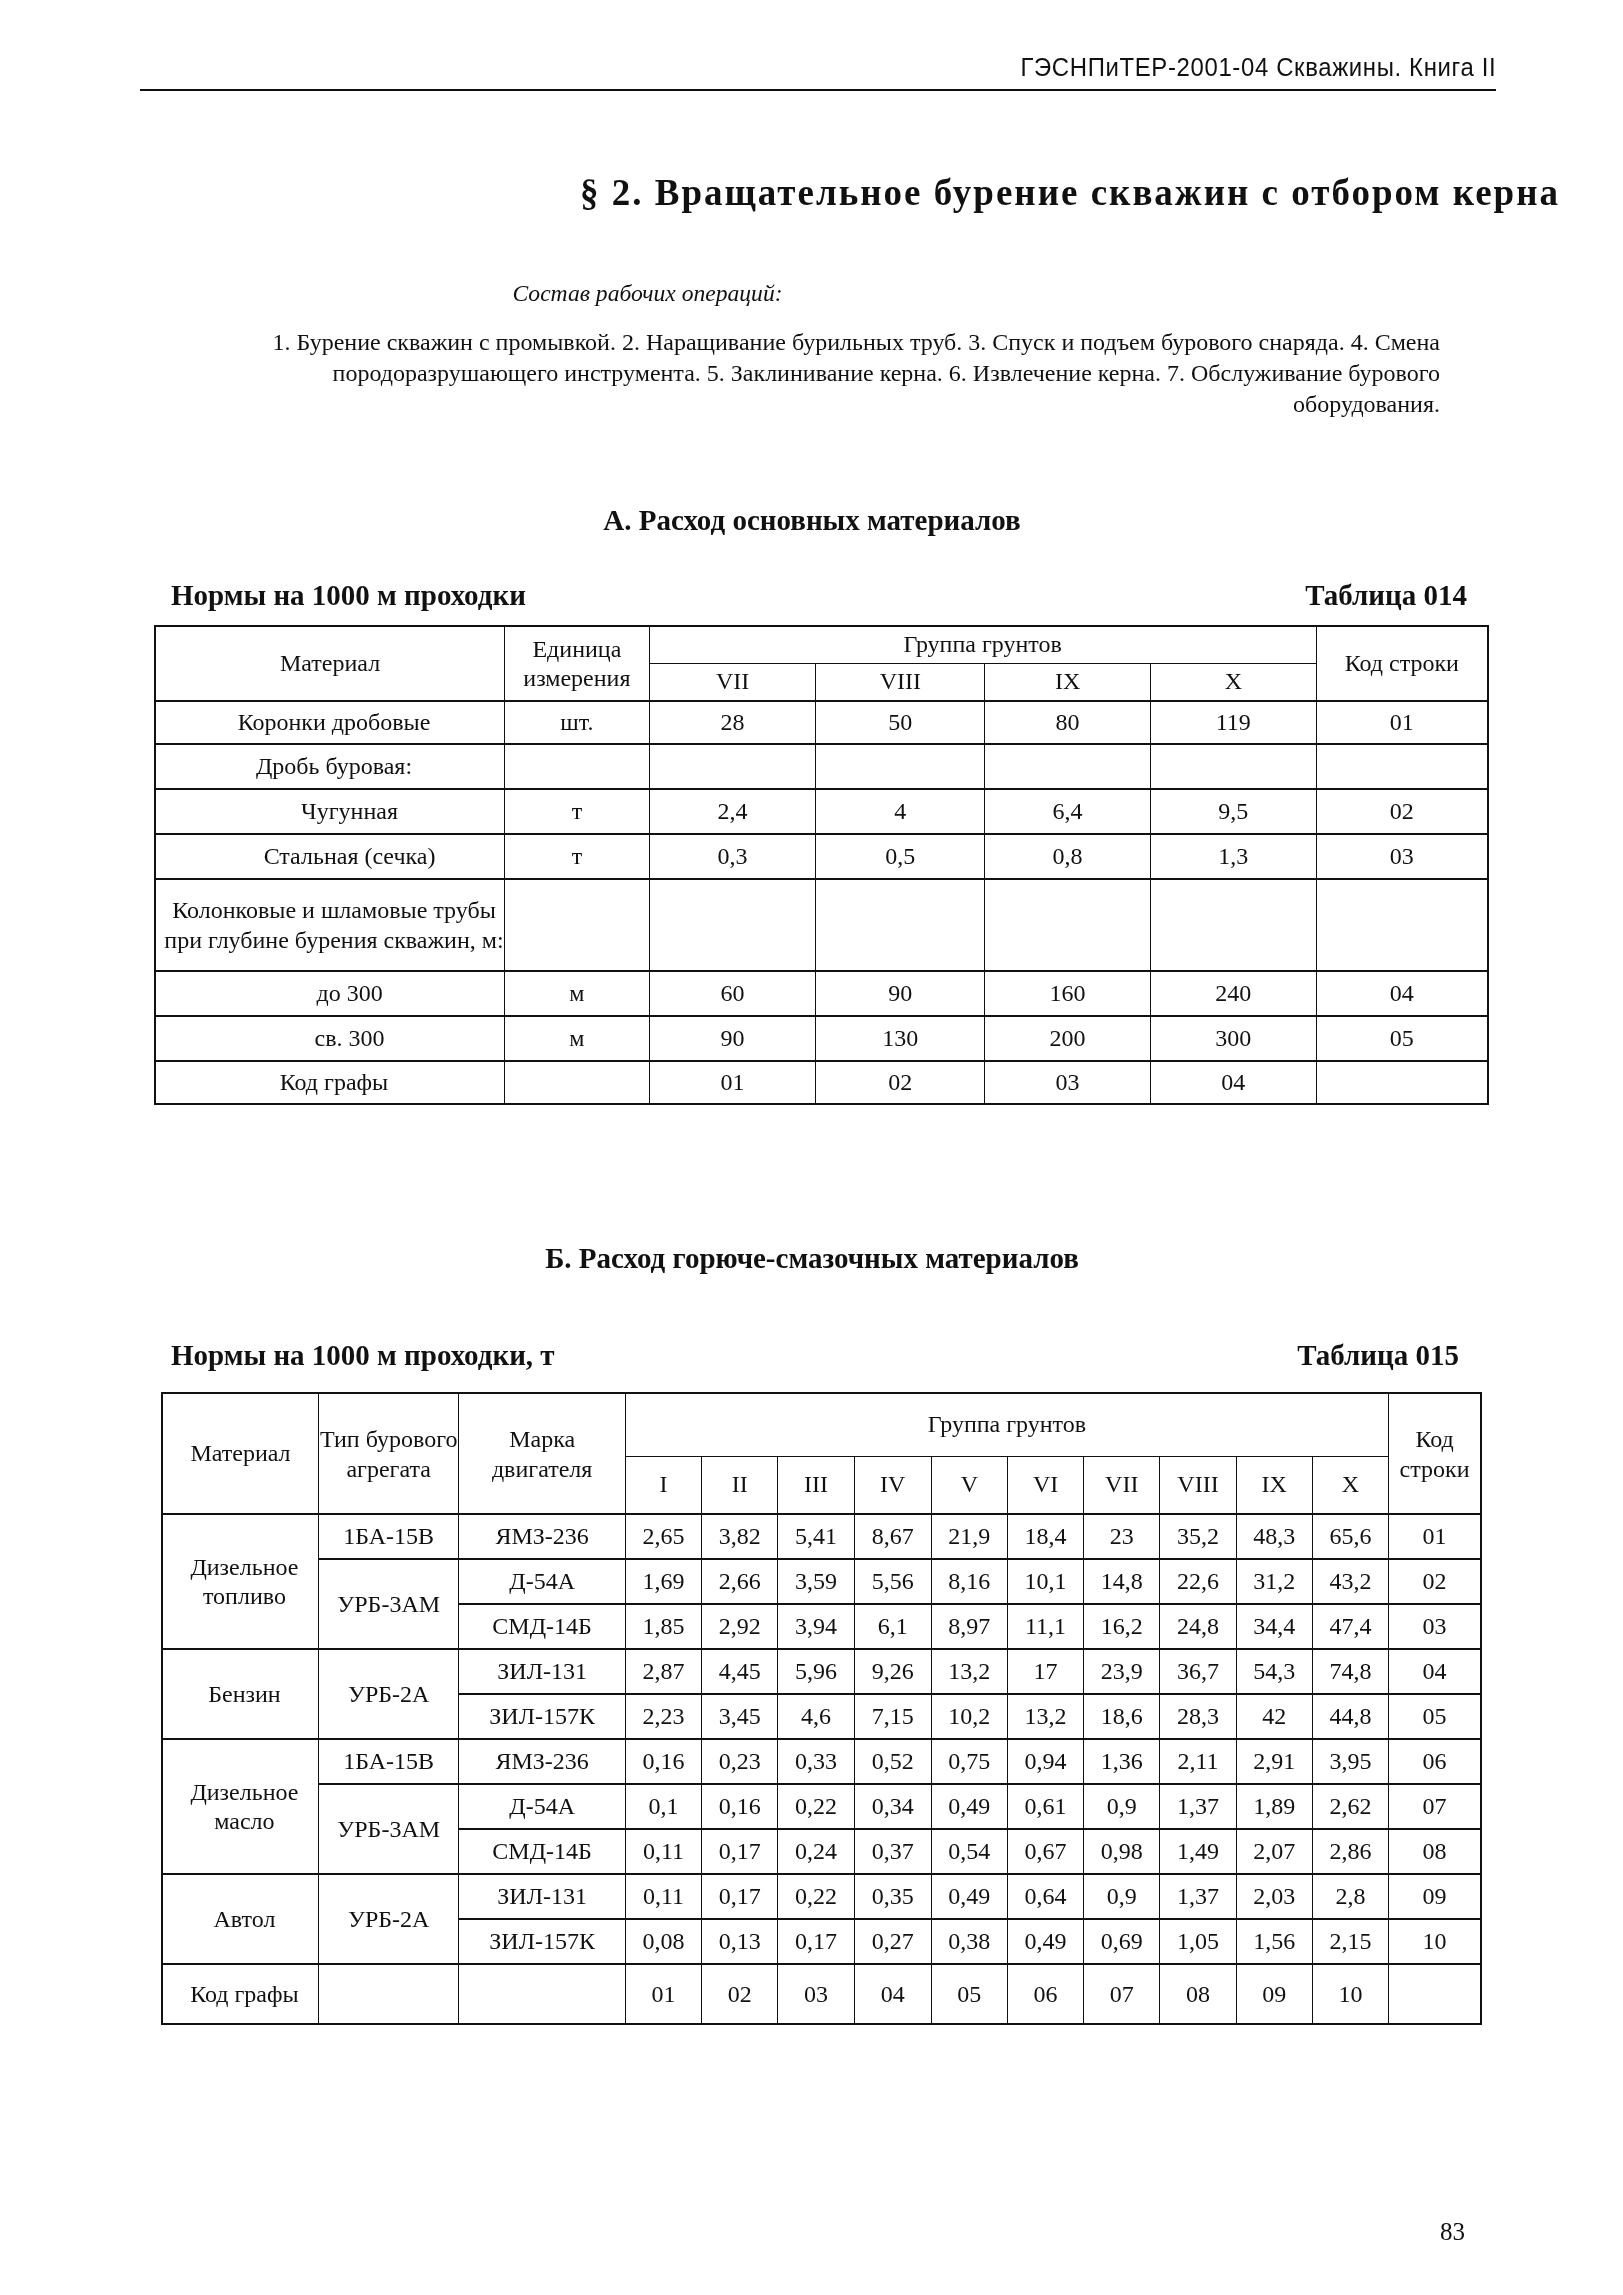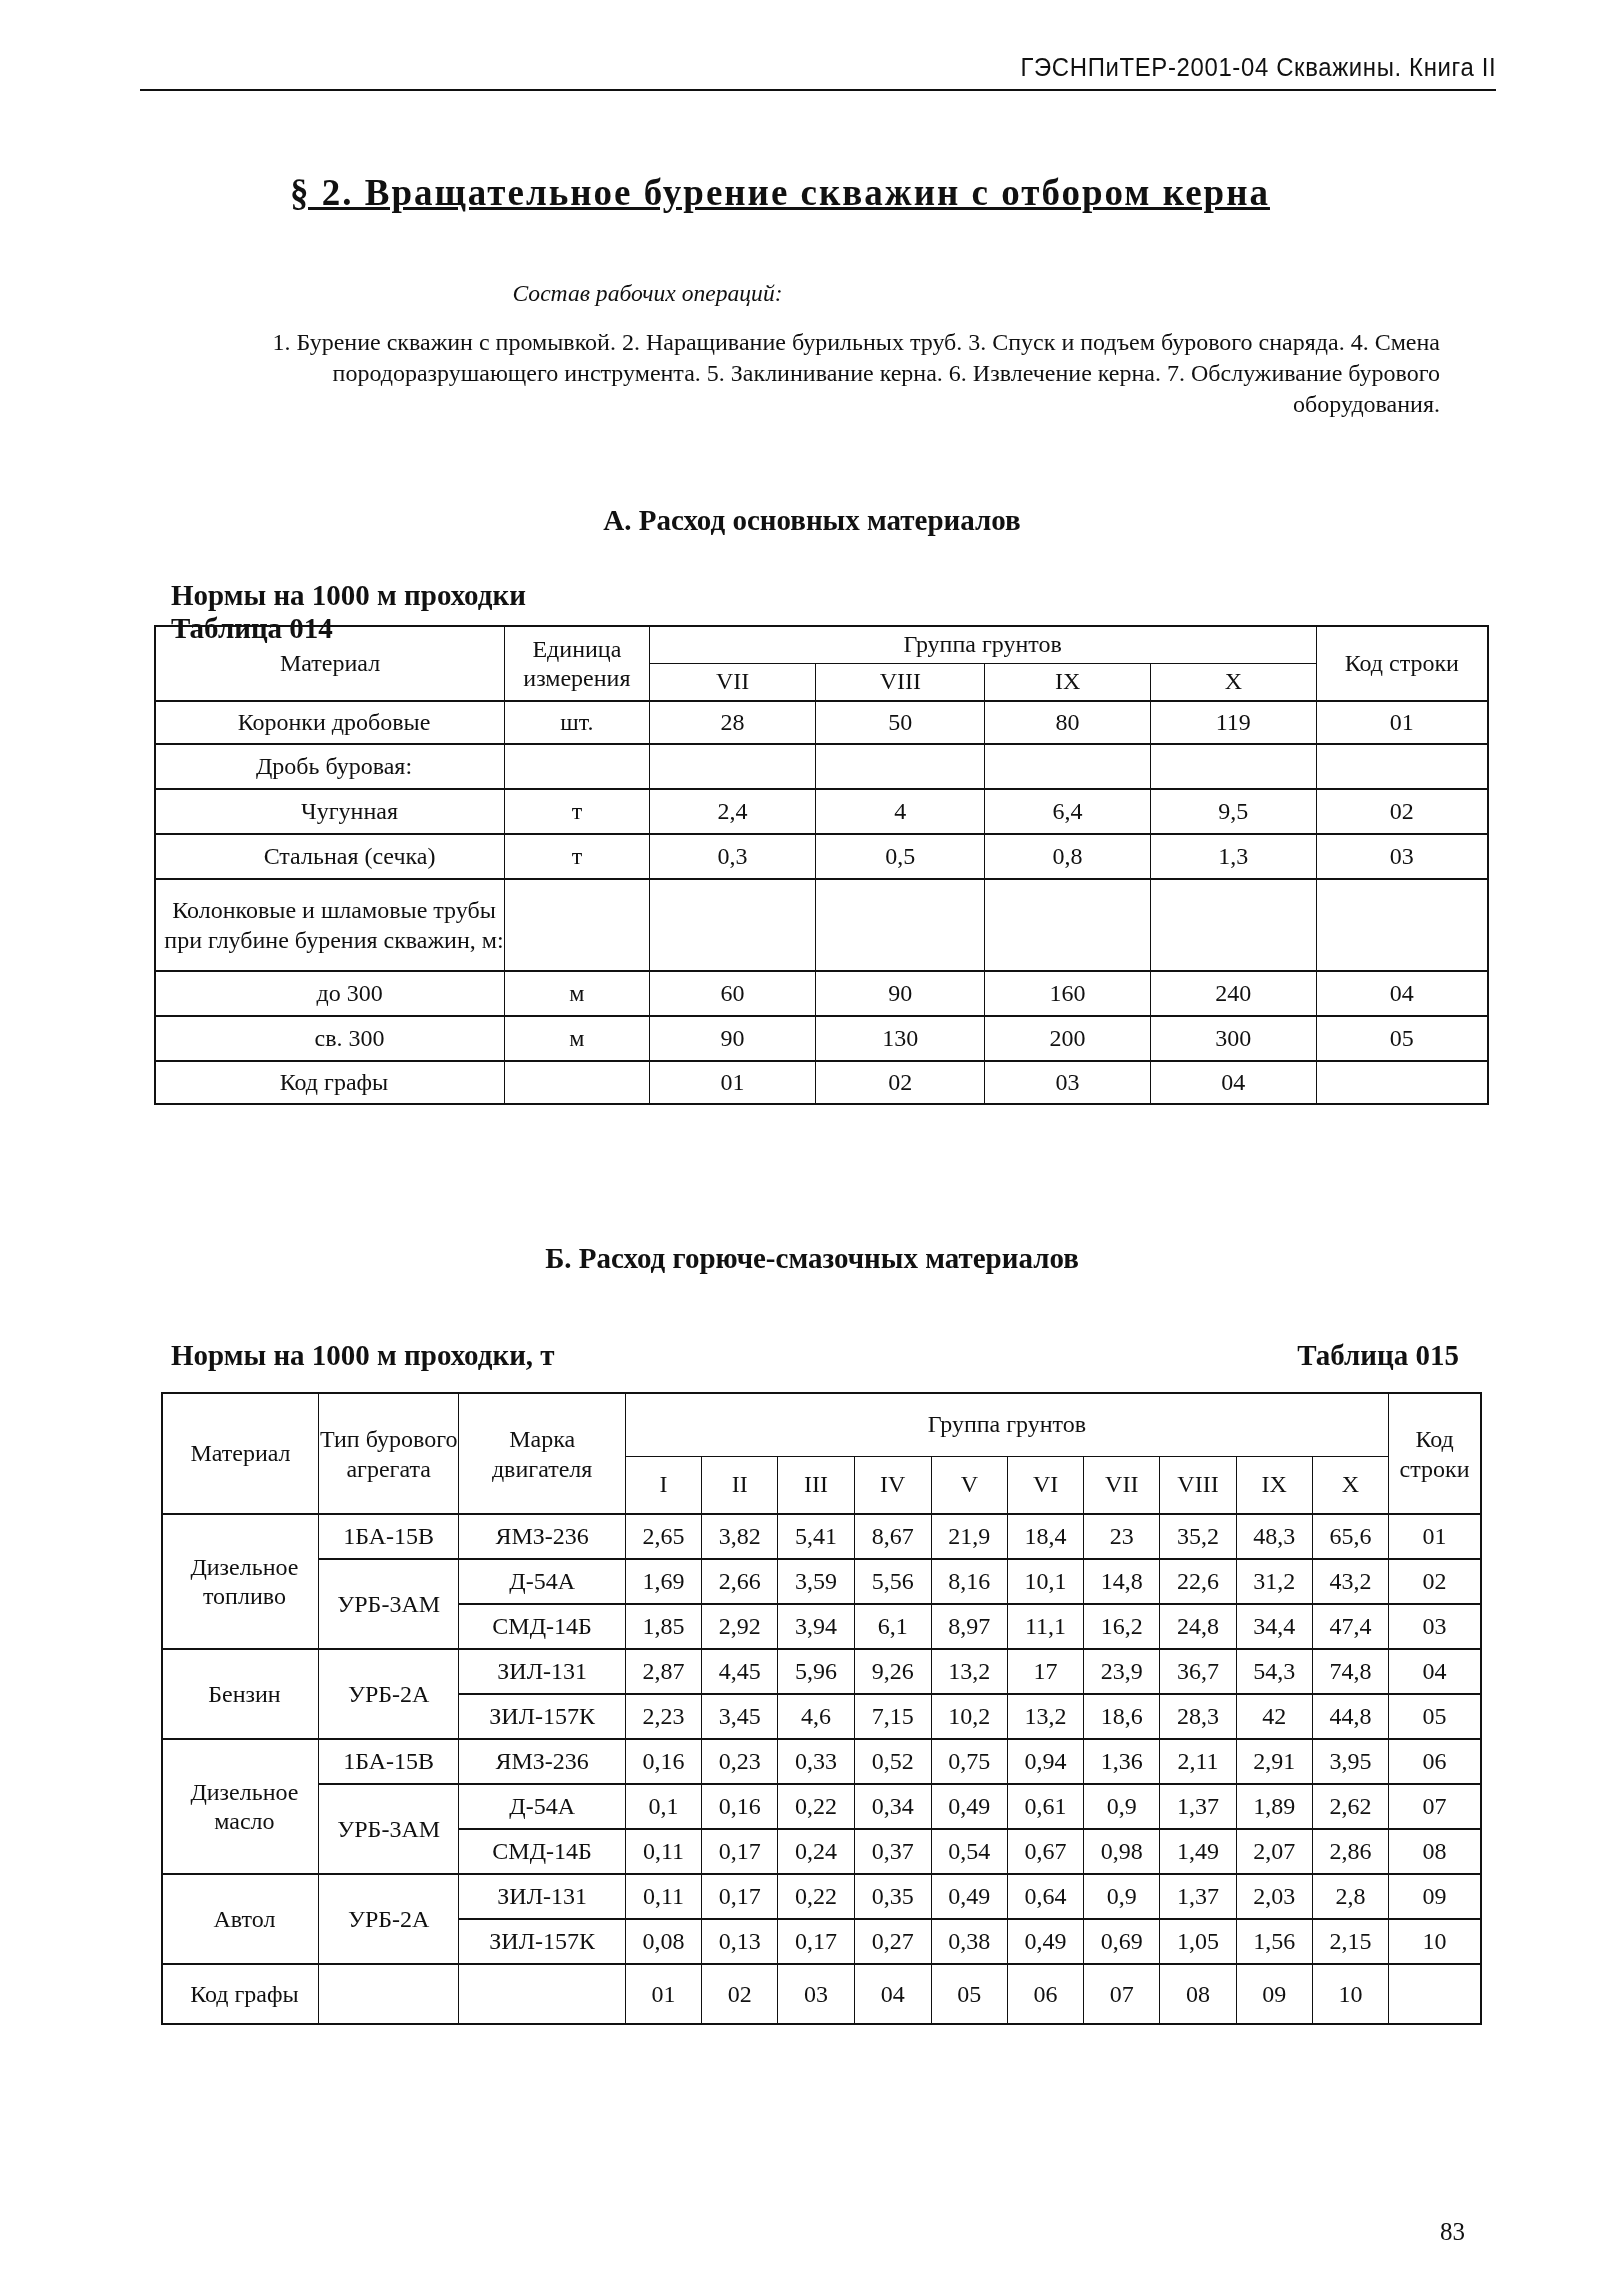--- a/index.html
+++ b/index.html
@@ -8,22 +8,22 @@
     font-family: "Liberation Serif", "DejaVu Serif", serif; color: #111;
   }
   .running-header {
     position: absolute; left: 140px; top: 51px; width: 1356px; height: 38px;
     border-bottom: 2.6px solid #111;
     text-align: right; font-size: 26px; line-height: 33px; letter-spacing: 0.7px;
     font-family: "Liberation Sans Narrow", "Liberation Sans", sans-serif;
   }
   .running-header span { display: inline-block; transform: scaleX(0.92); transform-origin: right; }
   .title {
-    position: absolute; left: 0; width: 1560px; top: 171px; text-align: center;
-    font-size: 37px; font-weight: bold; letter-spacing: 2px; text-decoration: underline;
+    position: absolute; left: 0; width: 1560px; top: 171px; text-align: right;
+    font-size: 37px; font-weight: bold; letter-spacing: 2px;
   }
   .ops-caption {
     position: absolute; left: 0; width: 1295px; top: 280px; text-align: center;
     font-size: 23.6px; font-style: italic;
   }
   .ops-text {
     position: absolute; left: 190px; width: 1250px; top: 327px; text-align: right;
     font-size: 24px; line-height: 31px;
   }
   .section-head {
@@ -55,21 +55,21 @@
 
 <div class="running-header">
   <span>ГЭСНПиТЕР-2001-04  Скважины. Книга II</span>
 </div>
 
 <div class="title">§ 2. Вращательное бурение скважин с отбором керна</div>
 <div class="ops-caption">Состав рабочих операций:</div>
 <div class="ops-text">1. Бурение скважин с промывкой.  2. Наращивание бурильных труб.  3. Спуск и подъем бурового снаряда. 4. Смена породоразрушающего инструмента. 5. Заклинивание керна. 6. Извлечение керна. 7. Обслуживание бурового оборудования.</div>
 
 <div class="section-head" style="top:504px;">А. Расход основных материалов</div>
-<div class="norm-row" style="left:171px; width:1296px; top:579px;flex-direction:column;">
+<div class="norm-row" style="left:171px; width:1296px; top:579px;">
   <span>Нормы на 1000 м проходки</span>
   <span>Таблица  014</span>
 </div>
 
 <table class="grid" style="left:154px; top:625px; width:1335px;">
   <colgroup>
     <col style="width:348px">
       <col style="width:144px">
       <col style="width:166px">
       <col style="width:168px">

